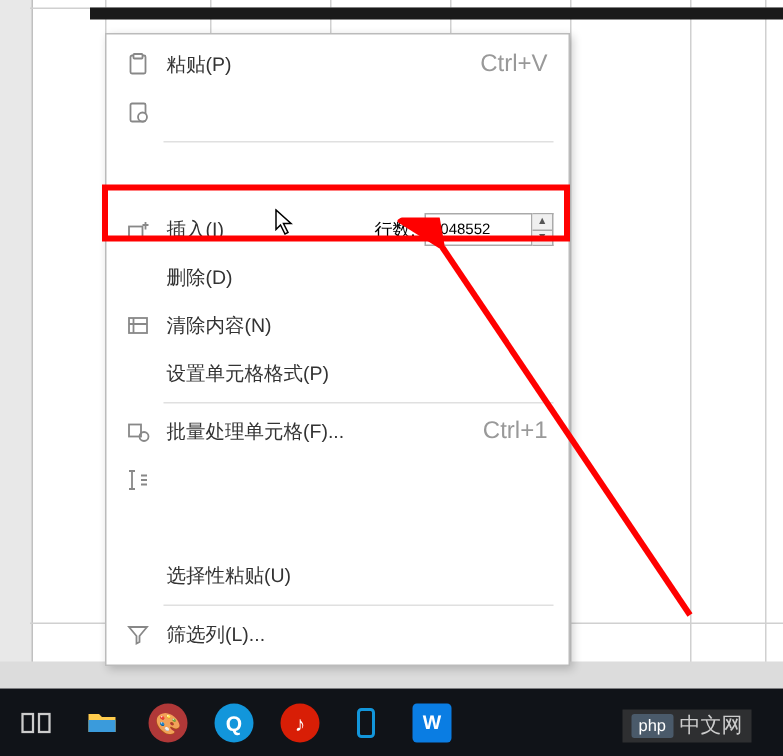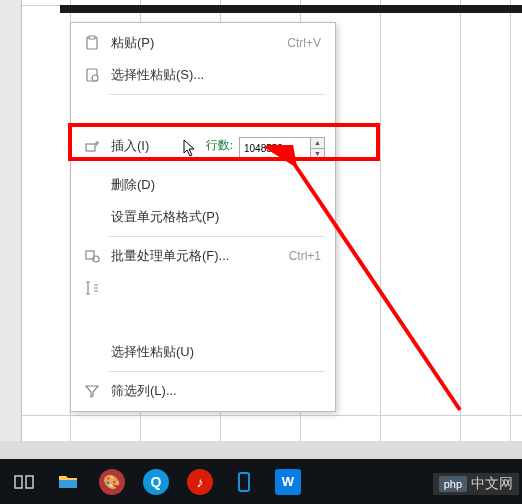--- a/index.html
+++ b/index.html
@@ -54,21 +54,21 @@
       top: 5px;
       left: 60px;
       right: 0;
       height: 8px;
       background: #1a1a1a;
     }
     .context-menu {
       position: absolute;
       top: 22px;
       left: 70px;
-      width: 266px;
+      width: 310px;
       background: #fff;
       border: 1px solid #bbb;
       box-shadow: 2px 2px 6px rgba(0,0,0,0.2);
       font-size: 13px;
       color: #333;
       padding: 4px 0;
     }
     .menu-item {
       display: flex;
       align-items: center;
@@ -85,31 +85,32 @@
       color: #888;
       flex-shrink: 0;
     }
     .menu-icon svg { width: 16px; height: 16px; }
     .menu-label {
       flex: 1;
       padding-left: 8px;
     }
     .menu-shortcut {
       color: #999;
-      font-size: 12px;
+      font-size: 16px;
       padding-right: 4px;
     }
     .menu-input-row {
       display: flex;
+      align-items: center;
       height: 32px;
       padding: 0 10px;
       margin-top: 42px;
     }
     .rows-label {
-      color: #15803d;
+      color: #000000;
       font-size: 12px;
       margin-left: auto;
       margin-right: 6px;
       font-family: Liberation Serif, serif;
     }
     .rows-input {
       width: 72px;
       height: 22px;
       border: 1px solid #aaa;
       font-size: 10px;
@@ -184,21 +185,21 @@
       display: flex;
       align-items: center;
       justify-content: center;
       color: #fff;
       font-weight: bold;
       font-size: 14px;
     }
     .watermark {
       position: absolute;
       bottom: 9px;
-      right: 3px;
+      right: 21px;
       display: flex;
       align-items: center;
       gap: 4px;
       color: #ccc;
       font-size: 14px;
       background: rgba(60,60,60,0.7);
       padding: 2px 6px;
     }
     .wm-logo {
       background: #4a5a6a;
@@ -248,41 +249,49 @@
     <span class="menu-label">粘贴(P)</span>
     <span class="menu-shortcut">Ctrl+V</span>
   </div>
   <div class="menu-item">
     <span class="menu-icon">
       <svg viewBox="0 0 16 16" fill="none" stroke="#888" stroke-width="1.2">
           <rect x="3" y="2" width="10" height="12" rx="1"></rect>
           <circle cx="11" cy="11" r="3" fill="#fff"></circle>
         </svg>
     </span>
-    <span class="menu-label">选择性粘贴(S)...</span>
   </div>
   <div class="menu-divider"></div>
   <div class="menu-input-row">
     <span class="menu-icon">
       <svg viewBox="0 0 16 16" fill="none" stroke="#888" stroke-width="1.2">
           <rect x="2" y="6" width="9" height="7"></rect>
           <path d="M13 3v5M11 5h4"></path>
         </svg>
     </span>
     <span class="menu-label" style="flex:0 0 auto;width:60px">插入(I)</span>
     <span class="rows-label">行数:</span>
     <input class="rows-input" value="1048552" style="">
     <div class="spinner">
       <div class="spinner-btn">▲</div>
       <div class="spinner-btn">▼</div>
     </div>
   </div>
   <div class="menu-item">
     <span class="menu-icon"></span>
     <span class="menu-label">删除(D)</span>
+  </div>
+  <div class="menu-item">
+    <span class="menu-icon">
+      <svg viewBox="0 0 16 16" fill="none" stroke="#888" stroke-width="1.2">
+          <rect x="2" y="3" width="12" height="10"></rect>
+          <path d="M5 3v10M2 7h12"></path>
+        </svg>
+    </span>
+    <span class="menu-label">清除内容(N)</span>
   </div>
   <div class="menu-item">
     <span class="menu-icon"></span>
     <span class="menu-label">设置单元格格式(P)</span>
   </div>
   <div class="menu-divider"></div>
   <div class="menu-item">
     <span class="menu-icon">
       <svg viewBox="0 0 16 16" fill="none" stroke="#888" stroke-width="1.2">
           <rect x="2" y="3" width="8" height="8"></rect>

